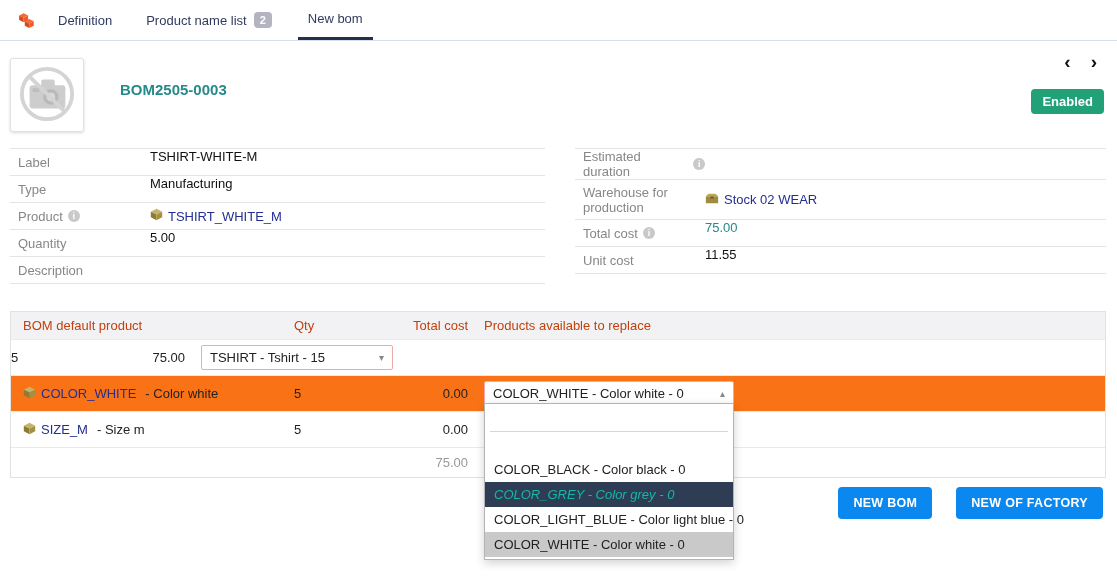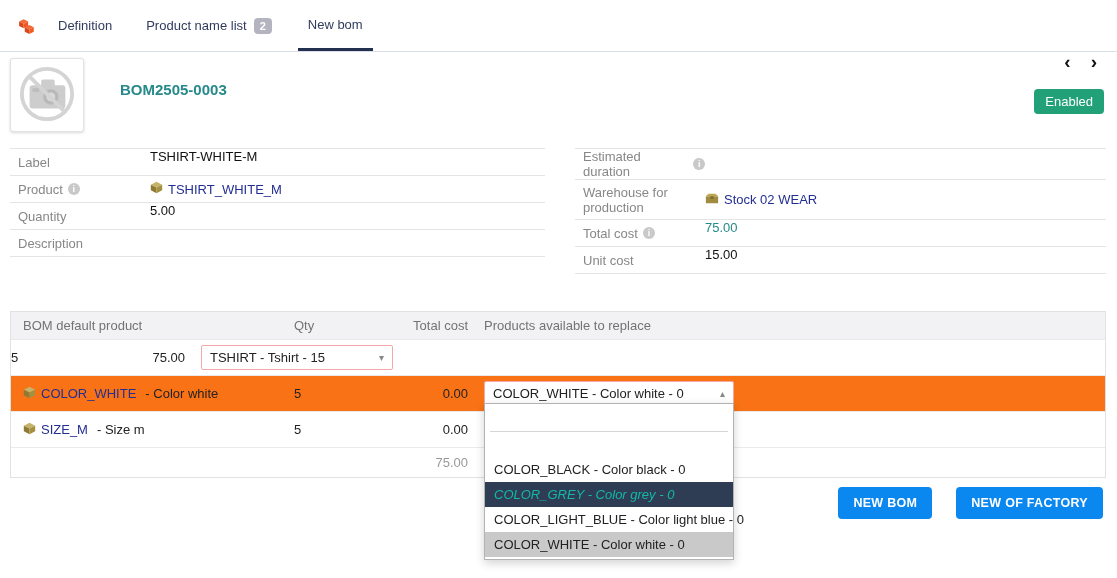--- a/index.html
+++ b/index.html
@@ -1,41 +1,41 @@
 <!DOCTYPE html>
 <html style="--accent-blue: #0b87f0; --status-green: #22a179; --link-navy: #232e92; --title-teal: #26898a; --highlight-navy: #2e3c54; --select-border: #f2a8a8;"><head>
 <meta charset="utf-8">
 <style>
   html,body{margin:0;padding:0;background:#fff;}
   .page{position:relative;width:1117px;height:578px;background:#fff;
         font-family:"Liberation Sans", sans-serif;font-size:13px;color:#222;overflow:hidden;}
 
   
-  .tabbar{position:absolute;top:0;left:0;width:100%;height:52px;
+  .tabbar{position:absolute;top:0;left:0;width:100%;height:41px;
           border-bottom:1px solid #d8dfe8;display:flex;align-items:stretch;box-sizing:border-box;}
   .module-icon{display:flex;align-items:center;margin-left:18px;}
   .tab{display:flex;align-items:center;gap:7px;padding:0 10px;color:#303b5e;
        cursor:pointer;box-sizing:border-box;}
   .tab.t1{margin-left:12px;}
   .tab.t2{margin-left:14px;}
   .tab.t3{margin-left:16px;border-bottom:3px solid #233050;font-weight:normal;}
   .tab-badge{background:#b4b4c0;color:#fff;border-radius:4px;font-size:11px;
              padding:1px 6px;font-weight:bold;line-height:14px;}
 
   
   .photo-box{position:absolute;top:58px;left:10px;width:72px;height:72px;background:#fff;
              border:1px solid #e2e2e2;border-radius:3px;box-shadow:0 1px 3px rgba(0,0,0,.15);
              display:flex;align-items:center;justify-content:center;}
   .bom-title{position:absolute;top:81px;left:120px;font-size:15px;font-weight:bold;
              color:var(--title-teal);}
   .nav-arrows{position:absolute;top:52px;right:20px;display:flex;gap:20px;
               font-size:19px;font-weight:bold;color:#111;}
   .nav-arrows span{cursor:pointer;line-height:20px;}
   .status-badge{position:absolute;top:89px;right:13px;background:var(--status-green);
-                color:#fff;font-weight:normal;padding:5px 11px;border-radius:4px;font-size:13px;}
+                color:#fff;font-weight:bold;padding:5px 11px;border-radius:4px;font-size:13px;}
 
   
   .dtable{position:absolute;top:148px;border-top:1px solid #e4e4e4;box-sizing:border-box;}
   .dtable.left{left:10px;width:535px;}
   .dtable.right{left:575px;width:531px;}
   .drow{display:flex;min-height:27px;border-bottom:1px solid #e4e4e4;
         padding:0 8px;box-sizing:border-box;}
   .drow.tall{min-height:40px;}
   .dlabel{flex-shrink:0;color:#878787;display:flex;align-items:center;gap:5px;}
   .dtable.left .dlabel{width:132px;}
@@ -43,21 +43,21 @@
   .dvalue{color:#111;}
   .dvalue.teal{color:var(--title-teal);}
   .ref-link{color:var(--link-navy);text-decoration:none;display:inline-flex;
             align-items:center;gap:5px;cursor:pointer;}
   .info-icon{display:inline-block;width:12px;height:12px;border-radius:50%;background:#c9c9c9;
              color:#fff;font-size:9px;line-height:12px;text-align:center;font-weight:bold;}
 
   
   .bt{position:absolute;top:311px;left:10px;width:1096px;border:1px solid #e2e2e2;
       box-sizing:border-box;background:#fff;}
-  .bt-header{display:flex;align-items:center;height:27px;background:#f2f2f4;color:#737373;}
+  .bt-header{display:flex;align-items:center;height:27px;background:#f2f2f4;color:#c2410c;}
   .bt-row{display:flex;align-items:center;height:35px;border-top:1px solid #eaeaea;}
   .bt-row.alt{background:#f97316;}
   .bt-total{display:flex;align-items:center;height:29px;border-top:1px solid #eaeaea;}
   .c1{width:283px;padding-left:12px;box-sizing:border-box;display:flex;align-items:center;gap:5px;}
   .c2{width:90px;box-sizing:border-box;}
   .c3{width:100px;box-sizing:border-box;text-align:right;padding-right:16px;}
   .c4{flex:1;box-sizing:border-box;display:flex;align-items:center;}
   .desc-txt{margin-left:4px;color:#222;}
   .total-txt{color:#999;}
 
@@ -134,20 +134,24 @@
     <span>›</span>
   </div>
   <div class="status-badge">Enabled</div>
 
   <div class="dtable left">
     <div class="drow">
       <span class="dlabel">Label</span>
       <span class="dvalue">TSHIRT-WHITE-M</span>
     </div>
     <div class="drow">
+      <span class="dlabel">Type</span>
+      <span class="dvalue">Manufacturing</span>
+    </div>
+    <div class="drow">
       <span class="dlabel">
         <span>Product</span>
         <span class="info-icon">i</span>
       </span>
       <a class="ref-link">
         <span>
           <svg width="13" height="13" viewBox="0 0 16 16">
             <polygon points="8,1 15,4.5 8,8 1,4.5" fill="#c5b36a"></polygon>
             <polygon points="1,4.5 8,8 8,15 1,11.5" fill="#8d7b35"></polygon>
             <polygon points="15,4.5 8,8 8,15 15,11.5" fill="#a5903f"></polygon>
@@ -189,21 +193,21 @@
     </div>
     <div class="drow">
       <span class="dlabel">
         <span>Total cost</span>
         <span class="info-icon">i</span>
       </span>
       <span class="dvalue teal">75.00</span>
     </div>
     <div class="drow">
       <span class="dlabel">Unit cost</span>
-      <span class="dvalue">15.00</span>
+      <span class="dvalue">11.55</span>
     </div>
   </div>
 
   <div class="bt">
     <div class="bt-header">
       <span class="c1">BOM default product</span>
       <span class="c2">Qty</span>
       <span class="c3">Total cost</span>
       <span class="c4">Products available to replace</span>
     </div>

